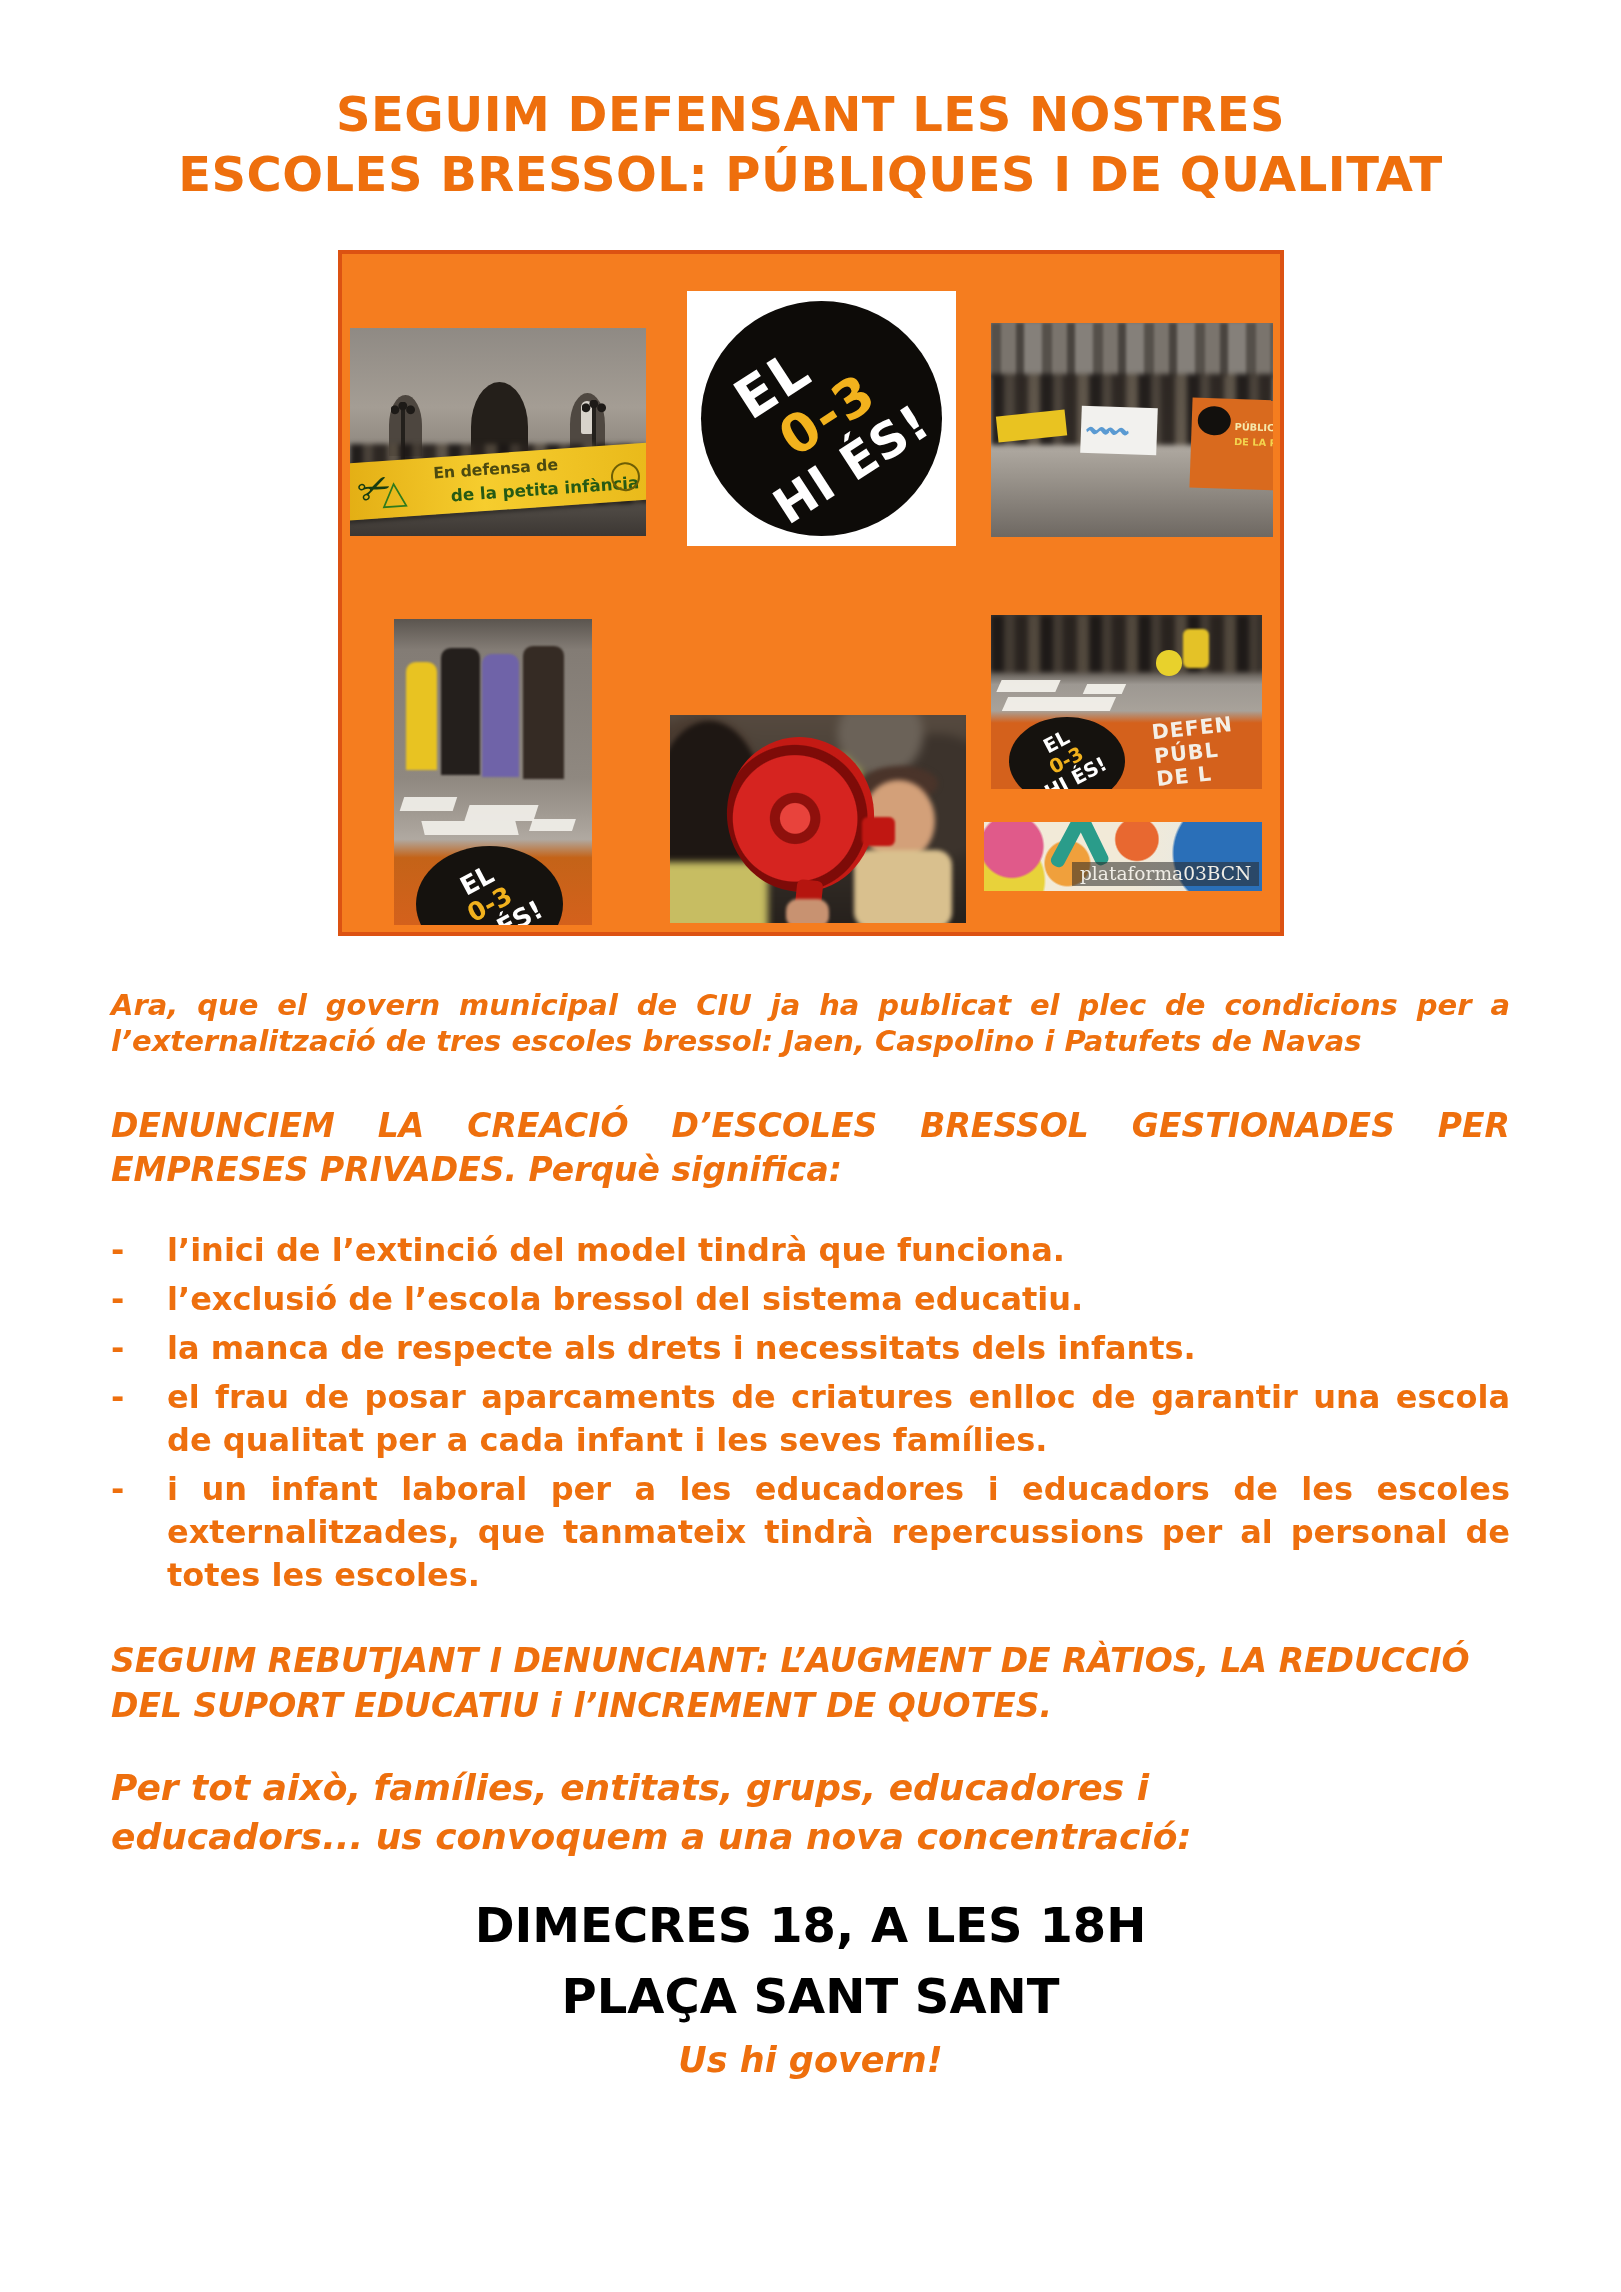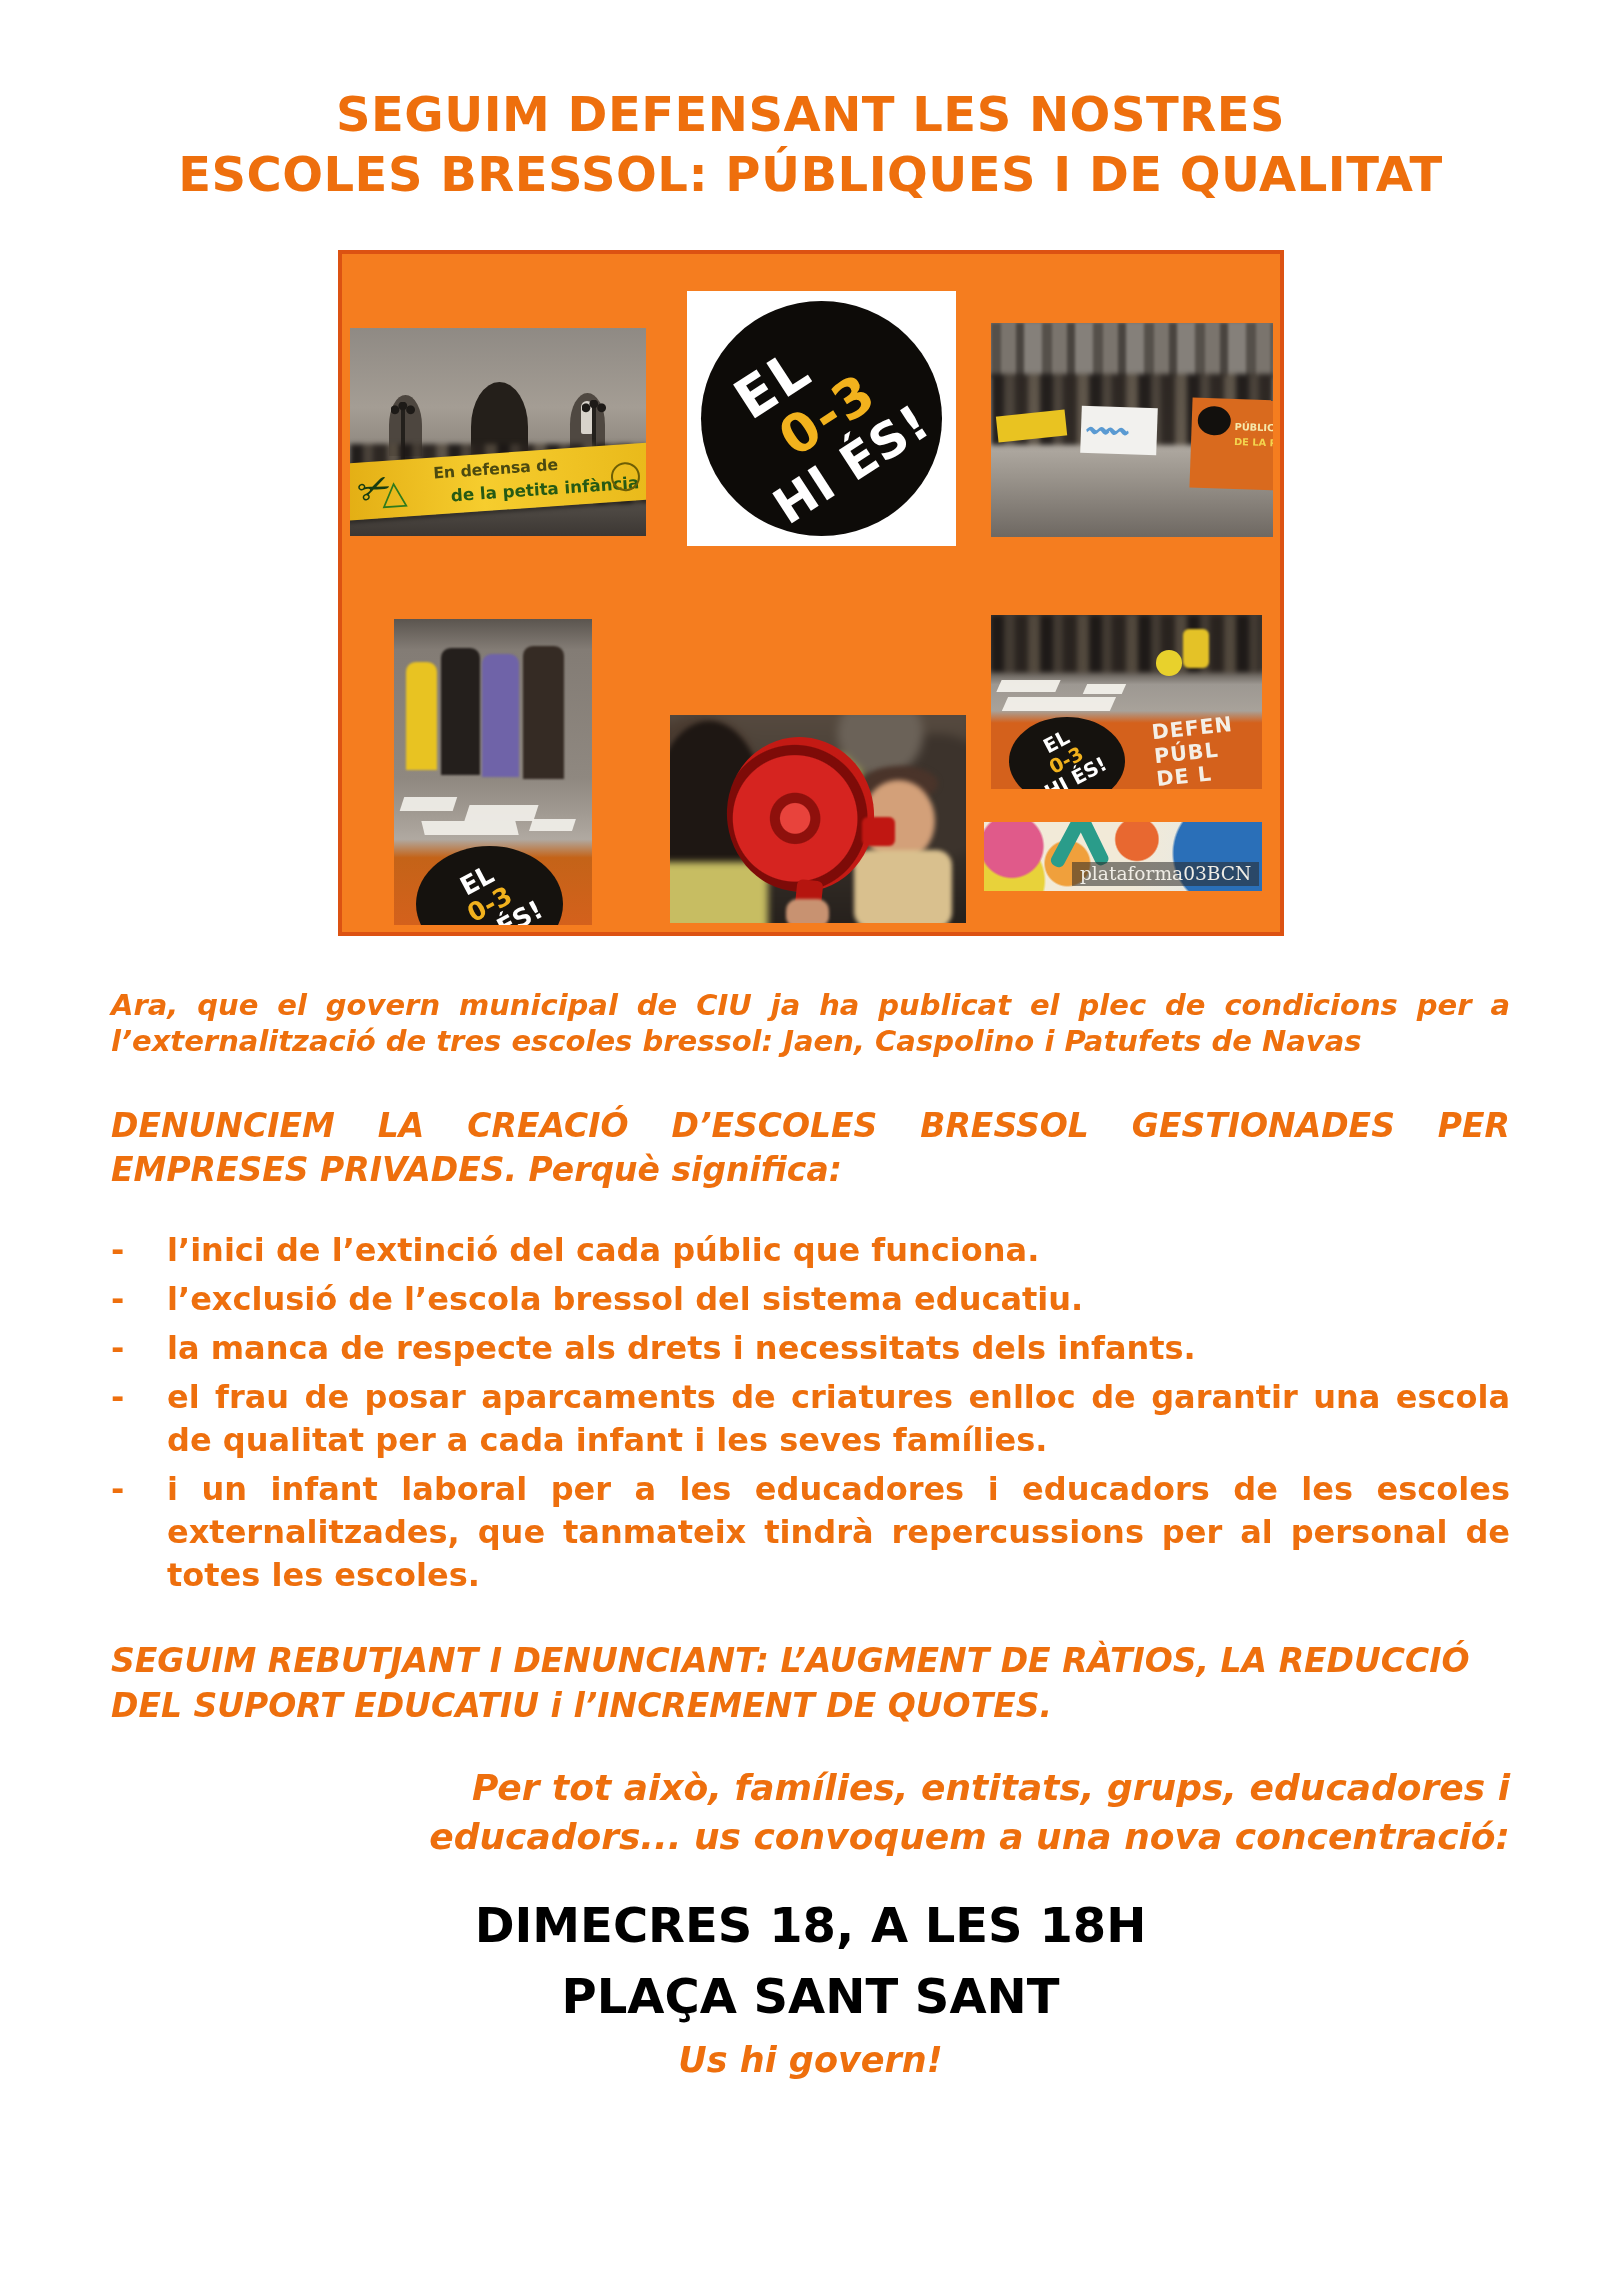--- a/index.html
+++ b/index.html
@@ -151,21 +151,21 @@
     font-size:18.6px;padding:1px 7.8px 2px 7.8px;margin-top:38px;}
   
   .col{margin-left:111px;width:1399px;}
   .para1{margin-top:51px;font-size:29px;line-height:36px;font-weight:bold;text-align:justify;}
   .denunciem{margin-top:45px;font-size:33px;line-height:44px;font-weight:bold;text-align:justify;}
   .bullets{margin-top:37px;padding:0;list-style:none;font-size:32px;line-height:43px;font-weight:bold;}
   .bullets li{display:flex;margin-top:5.9px;}
   .bullets .dash{flex:0 0 56px;}
   .bullets .btxt{flex:1;text-align:justify;}
   .seguim{margin-top:41px;font-size:33px;line-height:45px;font-weight:bold;}
-  .crida{margin-top:35px;font-size:36px;line-height:49px;font-weight:bold;text-align:right;}
+  .crida{margin-top:35px;font-size:36px;line-height:49px;font-weight:bold;text-align:left;}
   .event{margin-top:29px;font-size:48px;line-height:71px;font-weight:bold;text-align:center;color:#000000;}
   .closing{margin-top:5.9px;font-size:35px;line-height:47px;font-weight:bold;text-align:center;}
   p{margin:0;font-style:italic;}
 </style>
 </head>
 <body>
 
 <div class="page">
 
   <h1 class="title">
@@ -276,21 +276,21 @@
 
   </div>
 
   <p class="col para1 orange">Ara, que el govern municipal de CIU ja ha publicat el plec de condicions per a l’externalització de tres escoles bressol: Jaen, Caspolino i Patufets de Navas</p>
 
   <p class="col denunciem orange">DENUNCIEM LA CREACIÓ D’ESCOLES BRESSOL GESTIONADES PER EMPRESES PRIVADES. Perquè significa:</p>
 
   <ul class="col bullets orange">
     <li>
       <span class="dash">-</span>
-      <span class="btxt">l’inici de l’extinció del cada públic que funciona.</span>
+      <span class="btxt">l’inici de l’extinció del model tindrà que funciona.</span>
     </li>
     <li>
       <span class="dash">-</span>
       <span class="btxt">l’exclusió de l’escola bressol del sistema educatiu.</span>
     </li>
     <li>
       <span class="dash">-</span>
       <span class="btxt">la manca de respecte als drets i necessitats dels infants.</span>
     </li>
     <li>

